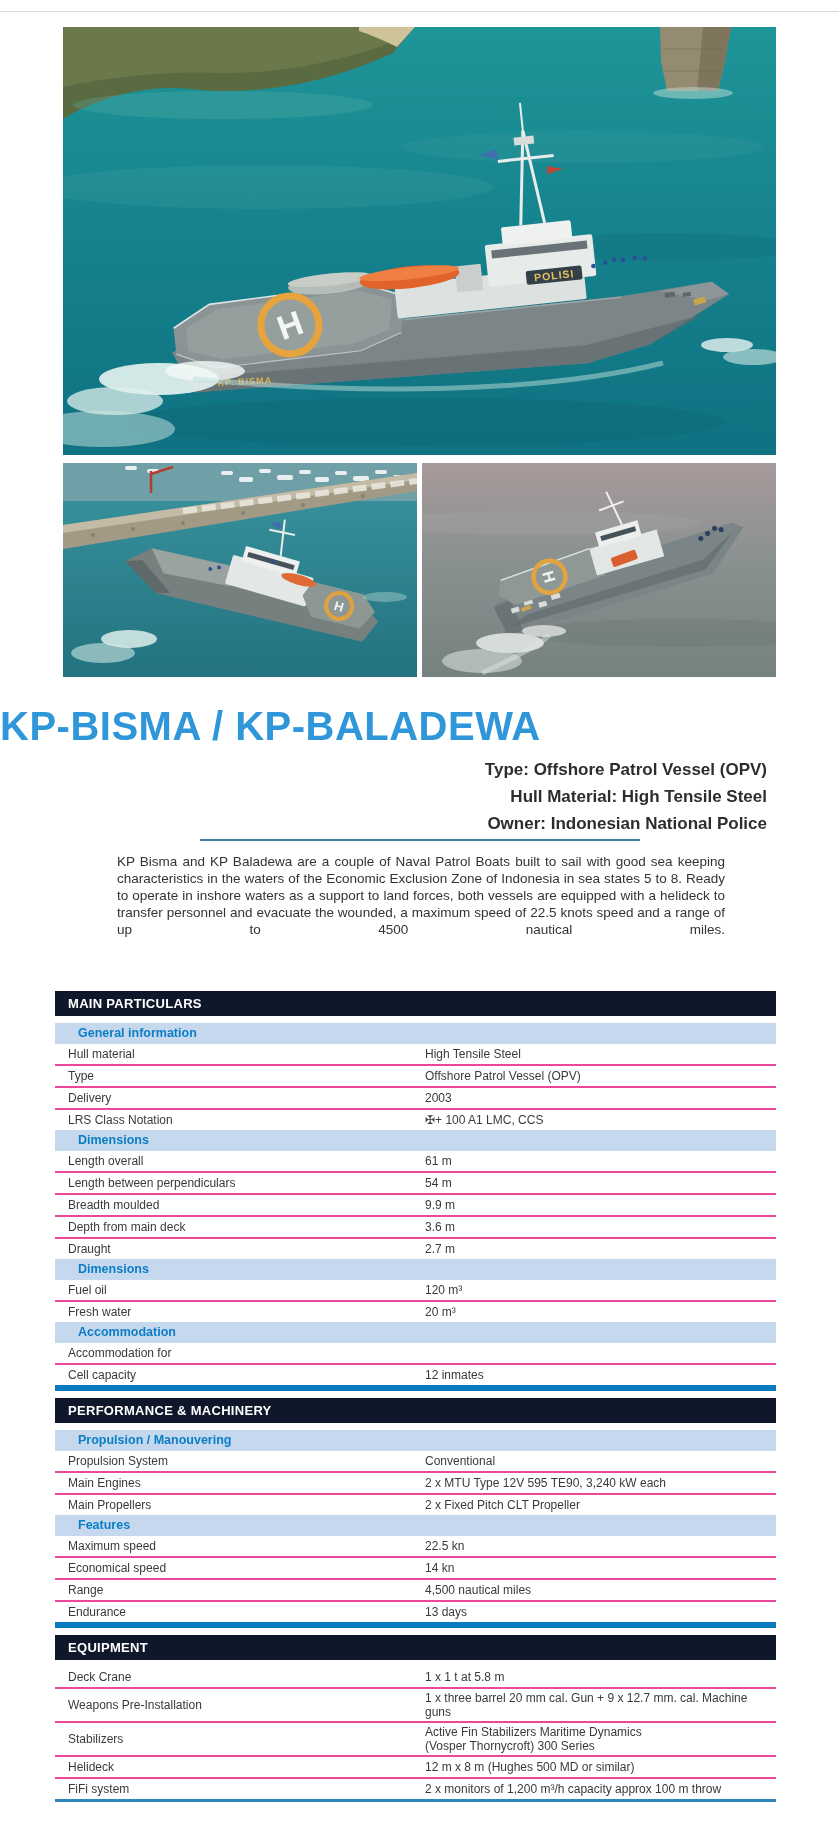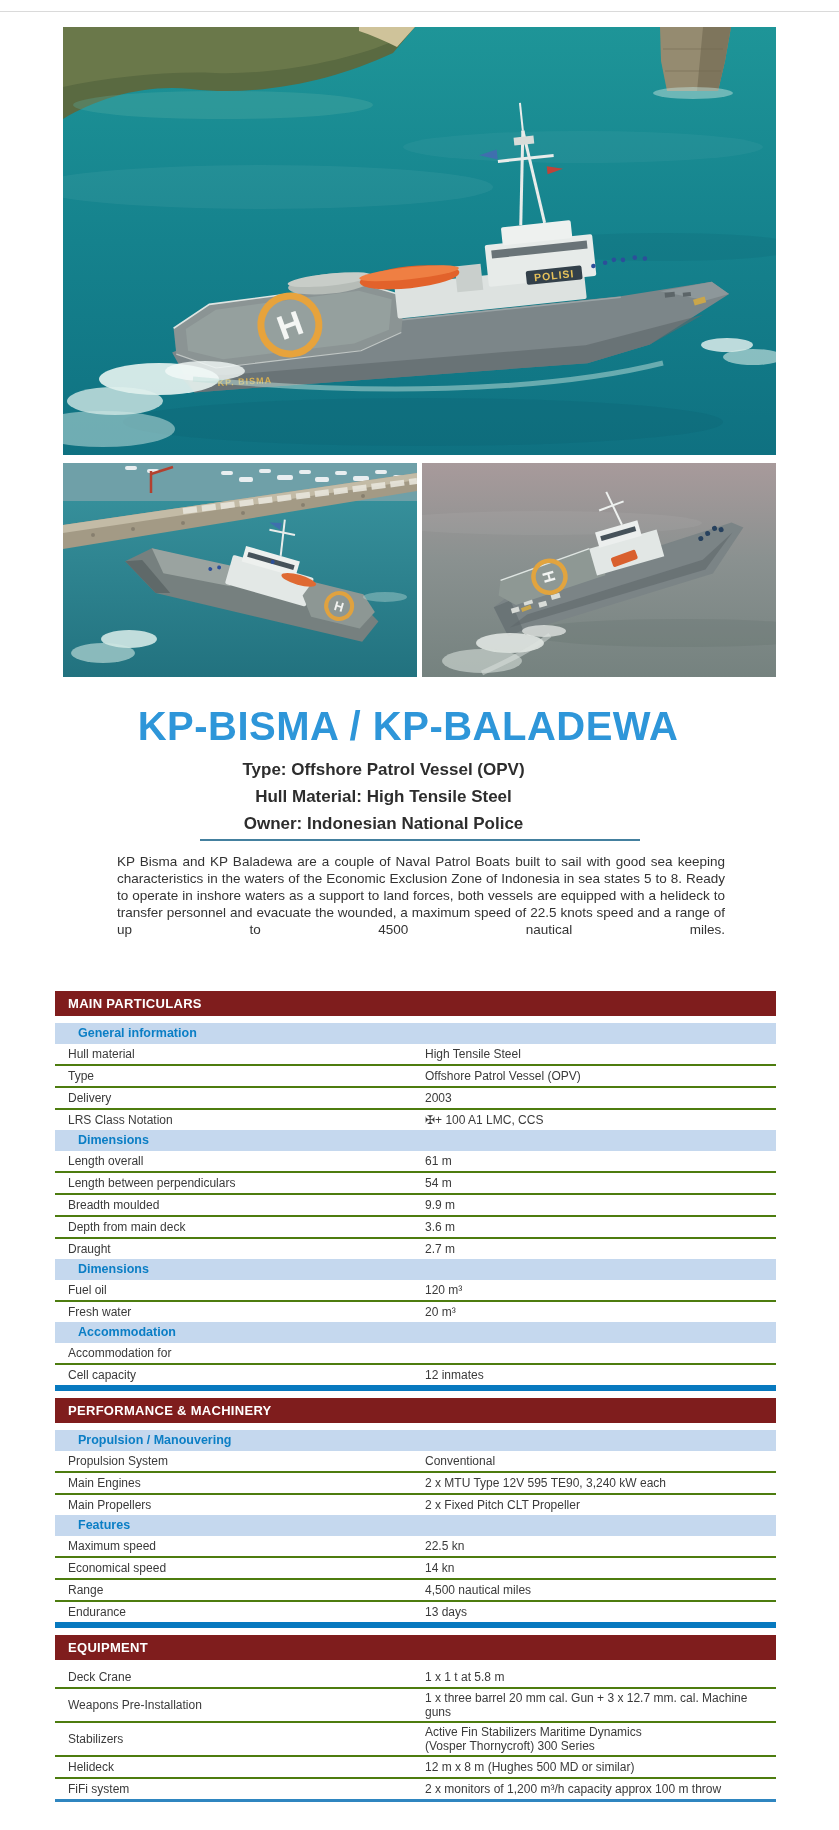--- a/index.html
+++ b/index.html
@@ -6,37 +6,37 @@
   #page{position:relative;width:839px;height:1830px;background:#fff;overflow:hidden;
         font-family:"Liberation Sans","DejaVu Sans",sans-serif;}
   .top-rule{position:absolute;top:11px;left:0;width:839px;height:1px;background:#dadada;}
 
   .photo{position:absolute;overflow:hidden;background:#157a87;}
   #photo-main{left:63px;top:27px;width:713px;height:428px;}
   #photo-left{left:63px;top:463px;width:354px;height:214px;}
   #photo-right{left:422px;top:463px;width:354px;height:214px;}
   .photo svg{display:block;width:100%;height:100%;}
 
-  .page-title{position:absolute;top:704px;left:0;width:816px;text-align:center;
+  .page-title{position:absolute;top:704px;left:0;width:816px;
               font-size:40px;font-weight:bold;color:#2e96d9;letter-spacing:.5px;}
-  .subtitles{position:absolute;top:756px;left:0;width:767px;text-align:center;
+  .subtitles{position:absolute;top:756px;left:0;width:767px;text-align:right;
              font-size:17px;font-weight:bold;color:#2d2d2d;line-height:27px;}
   .divider{position:absolute;top:839px;left:200px;width:440px;height:2px;background:#44809f;}
   .description{position:absolute;top:853px;left:117px;width:608px;font-size:13.5px;
                line-height:17px;color:#333;text-align:justify;text-align-last:justify;}
 
   #spec-table{position:absolute;left:55px;top:991px;width:721px;}
   .section{border-bottom:6px solid #0779bf;margin-bottom:7px;}
   .section:last-child{border-bottom:3px solid #2f86c0;margin-bottom:0;}
-  .section-bar{background:#7f1d1d;color:#ffffff;font-weight:bold;font-size:13px;
+  .section-bar{background:#0f172a;color:#ffffff;font-weight:bold;font-size:13px;
                height:25px;line-height:25px;padding-left:13px;letter-spacing:.3px;margin-bottom:7px;}
   .group-header{background:#c5d8ee;color:#0b7ec5;font-weight:bold;font-size:12.5px;
                 height:21px;line-height:21px;padding-left:23px;}
   .row{display:flex;align-items:center;min-height:20px;}
-  .group-rows .row + .row{border-top:2px solid #4d7c0f;}
+  .group-rows .row + .row{border-top:2px solid #ec4899;}
   .cell{font-size:12px;color:#3a3a3a;line-height:14px;padding:2px 0;}
   .label{flex:0 0 370px;padding-left:13px;box-sizing:border-box;}
   .value{flex:1;white-space:pre-line;padding-right:6px;}
 </style>
 </head>
 <body>
 
 <div id="page">
   <div class="top-rule"></div>
 
@@ -376,21 +376,21 @@
       </div>
       <div class="section">
         <div class="section-bar">EQUIPMENT</div>
         <div class="group-rows">
           <div class="row">
             <div class="cell label">Deck Crane</div>
             <div class="cell value">1 x 1 t at 5.8 m</div>
           </div>
           <div class="row">
             <div class="cell label">Weapons Pre-Installation</div>
-            <div class="cell value">1 x three barrel 20 mm cal. Gun + 3 x 12.7 mm. cal. Machine guns</div>
+            <div class="cell value">1 x three barrel 20 mm cal. Gun + 9 x 12.7 mm. cal. Machine guns</div>
           </div>
           <div class="row">
             <div class="cell label">Stabilizers</div>
             <div class="cell value">Active Fin Stabilizers  Maritime Dynamics
 (Vosper Thornycroft) 300 Series</div>
           </div>
           <div class="row">
             <div class="cell label">Helideck</div>
             <div class="cell value">12 m x 8 m (Hughes 500 MD or similar)</div>
           </div>

